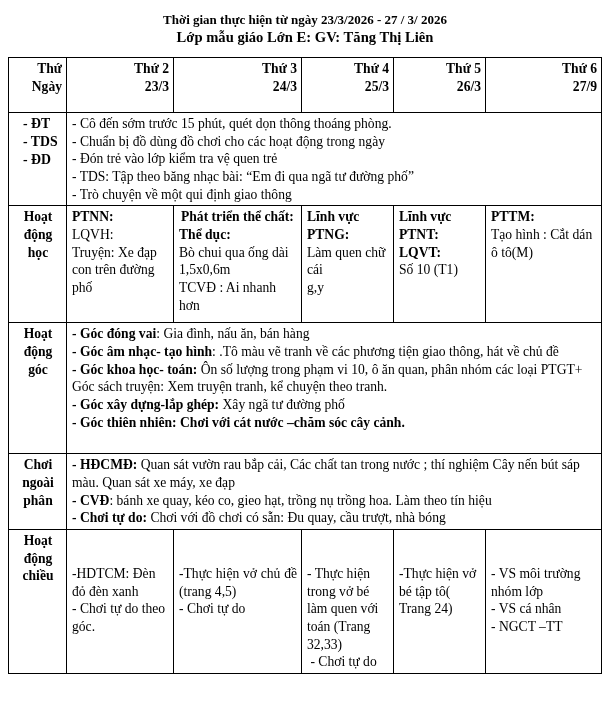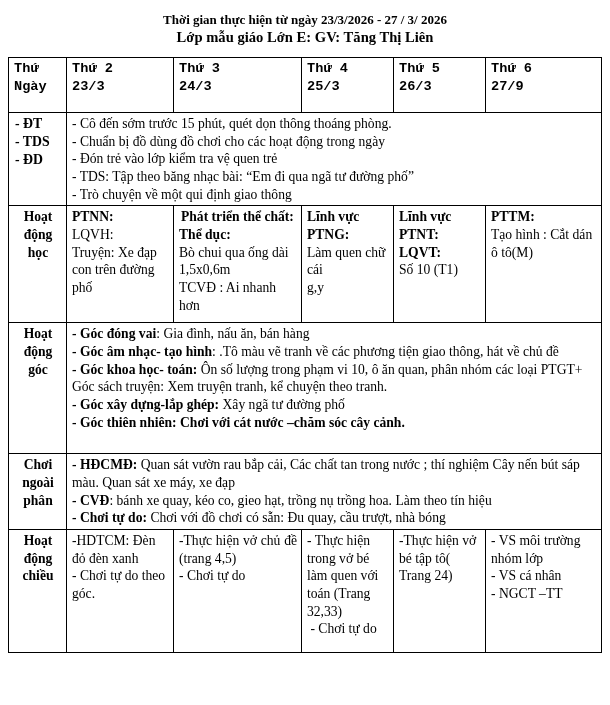--- a/index.html
+++ b/index.html
@@ -56,38 +56,37 @@
 
   .rowhead {
     text-align: center;
     font-weight: bold;
     vertical-align: middle;
     font-size: 13.8px;
     line-height: 1.32;
   }
   .rowhead.left-list {
     text-align: left;
-    padding-left: 6px;
+    padding-left: 14px;
     font-size: 13.8px;
   }
   .colhead {
-    text-align: left;
+    text-align: right;
     font-weight: bold;
     vertical-align: middle;
     font-size: 13.9px;
     line-height: 1.3;
     padding-top: 5px;
     padding-bottom: 5px;
-    font-family: Liberation Mono, monospace;
   }
   .daynum { font-weight: bold; }
 
   .line { margin: 0; padding: 0; }
   .b { font-weight: bold; }
-  .cellbox { min-height: 10px; }
+  .cellbox { min-height: 10px; margin-top: 33px; }
   .tall-học td { height: 112px; }
   .tall-goc td { height: 126px; }
   .tall-ngoai td { height: 66px; }
   .tall-chieu td { height: 118px; }
   .tall-dt td { height: 82px; }
   .justify { text-align: justify; text-align-last: left; }
   .hdr-row td { height: 50px; }
   .indent { padding-left: 2px; }
 </style>
 </head>

